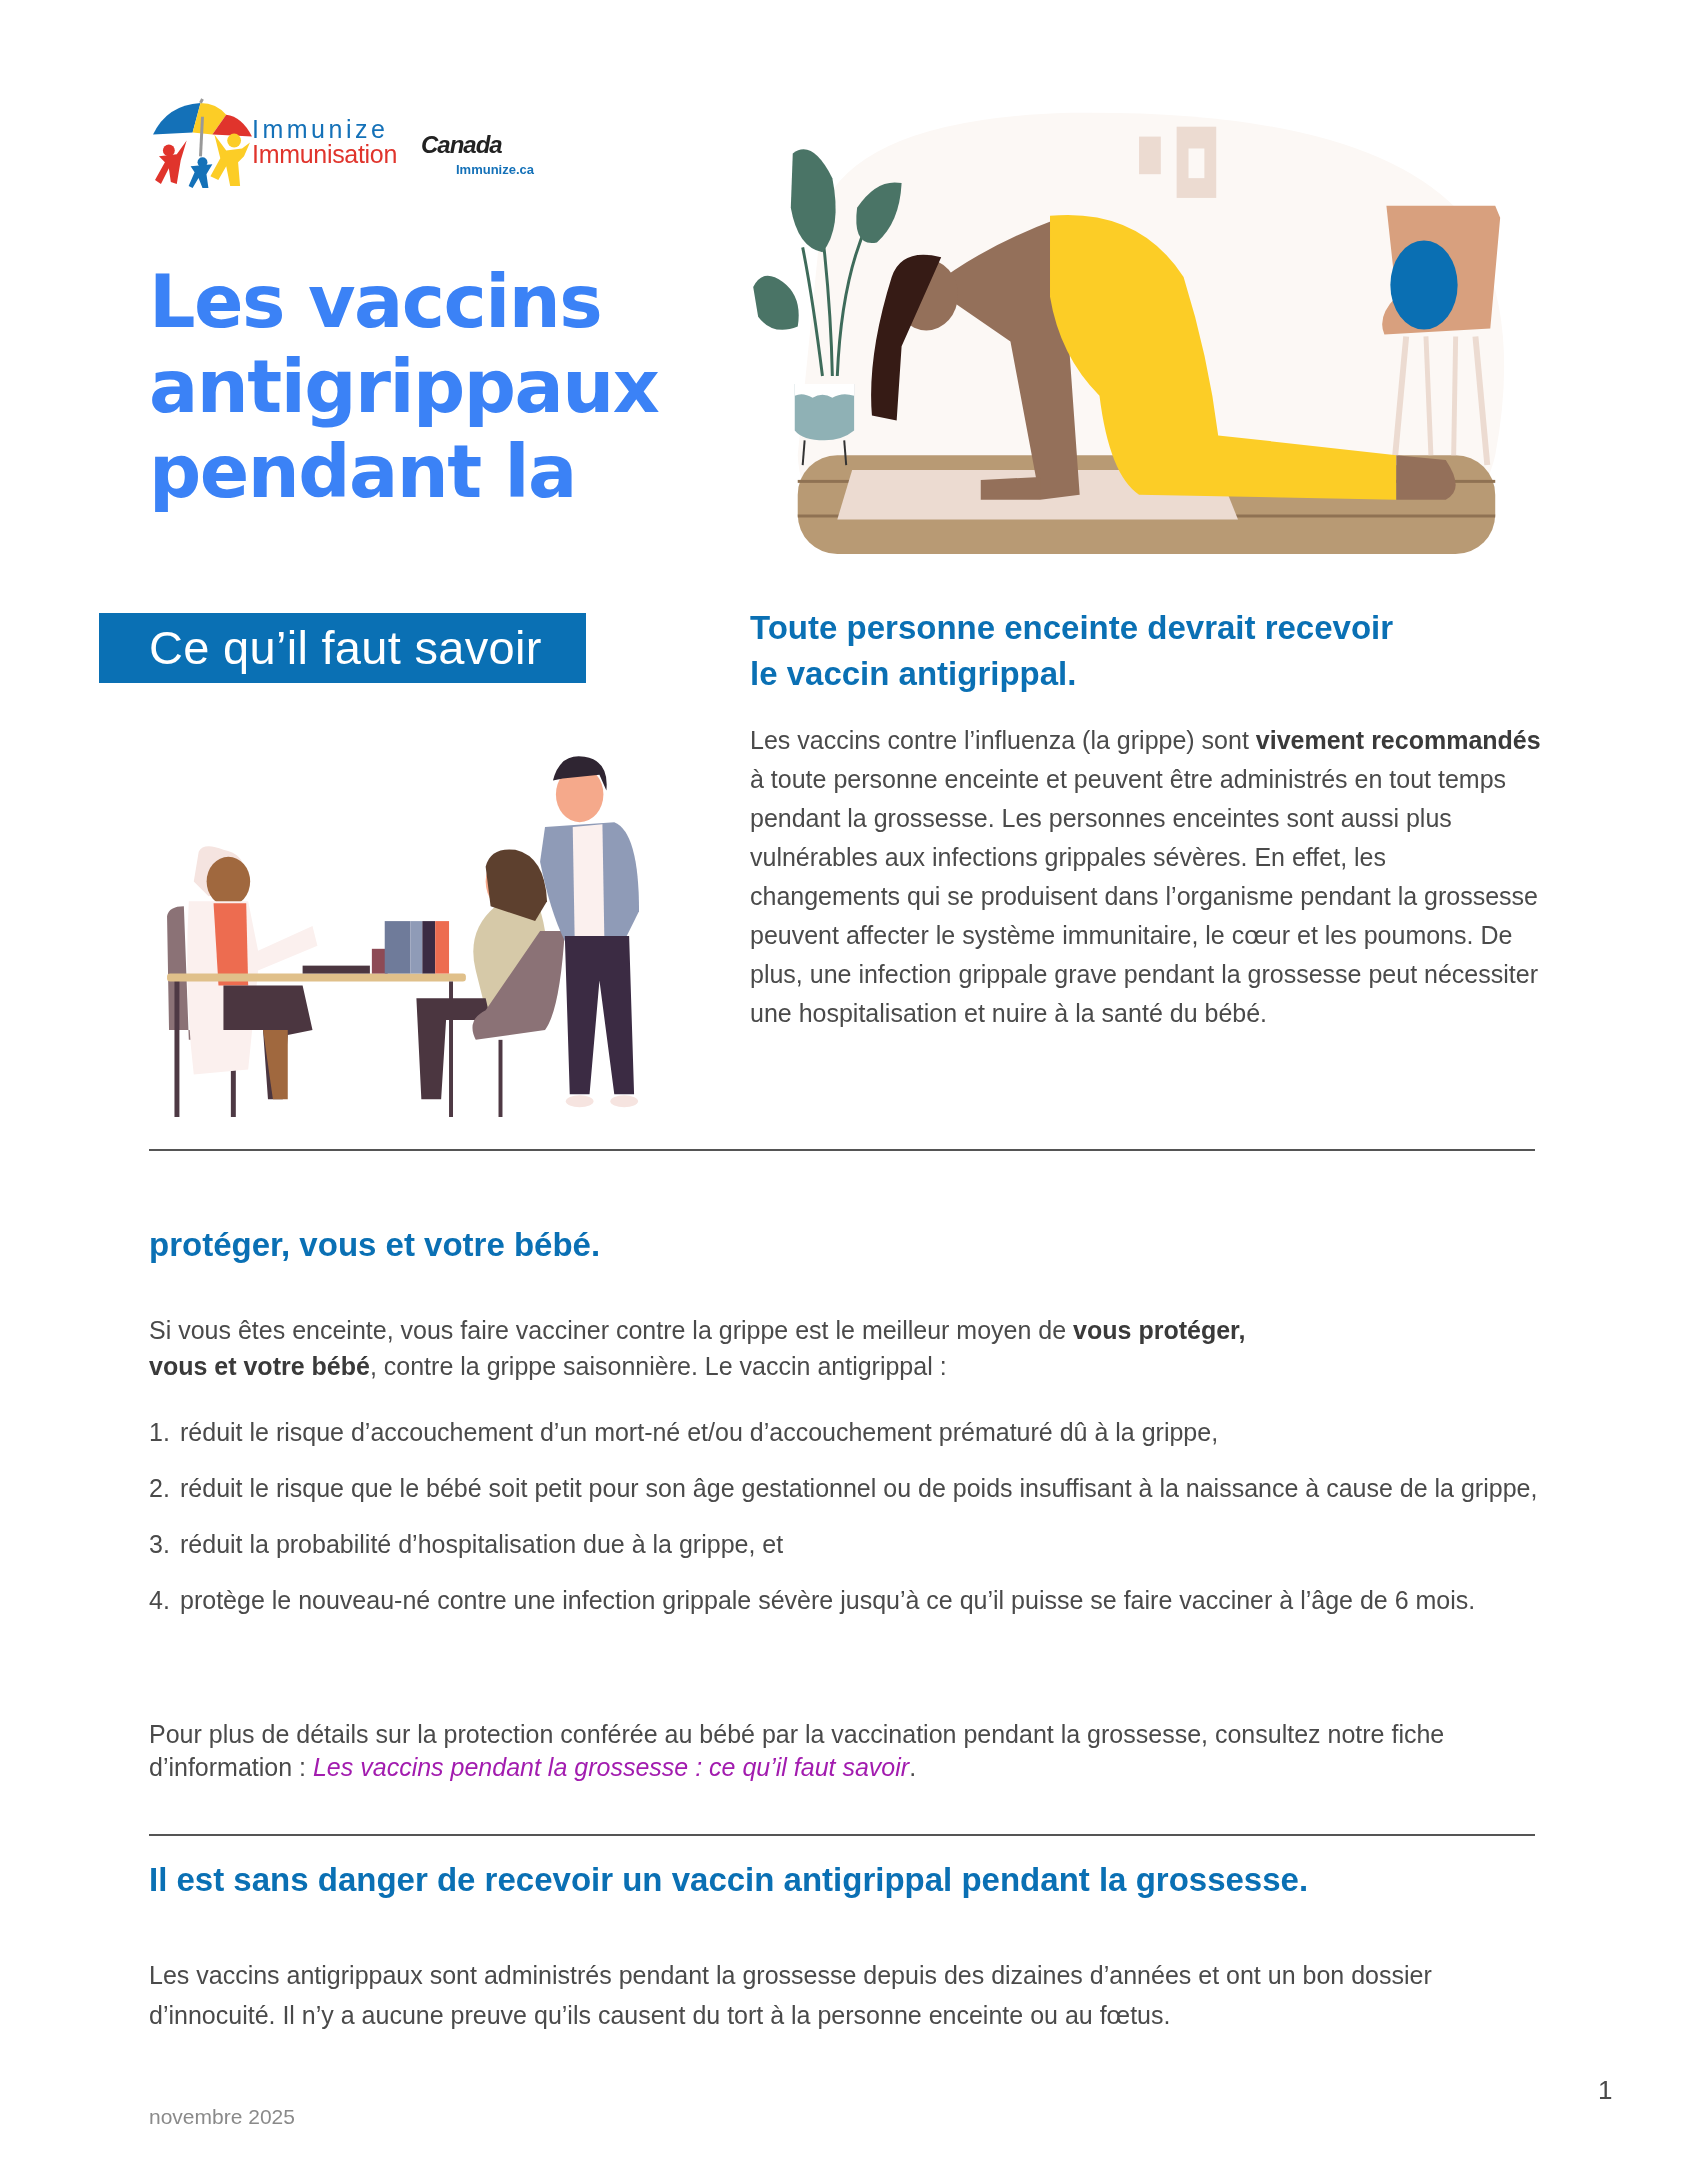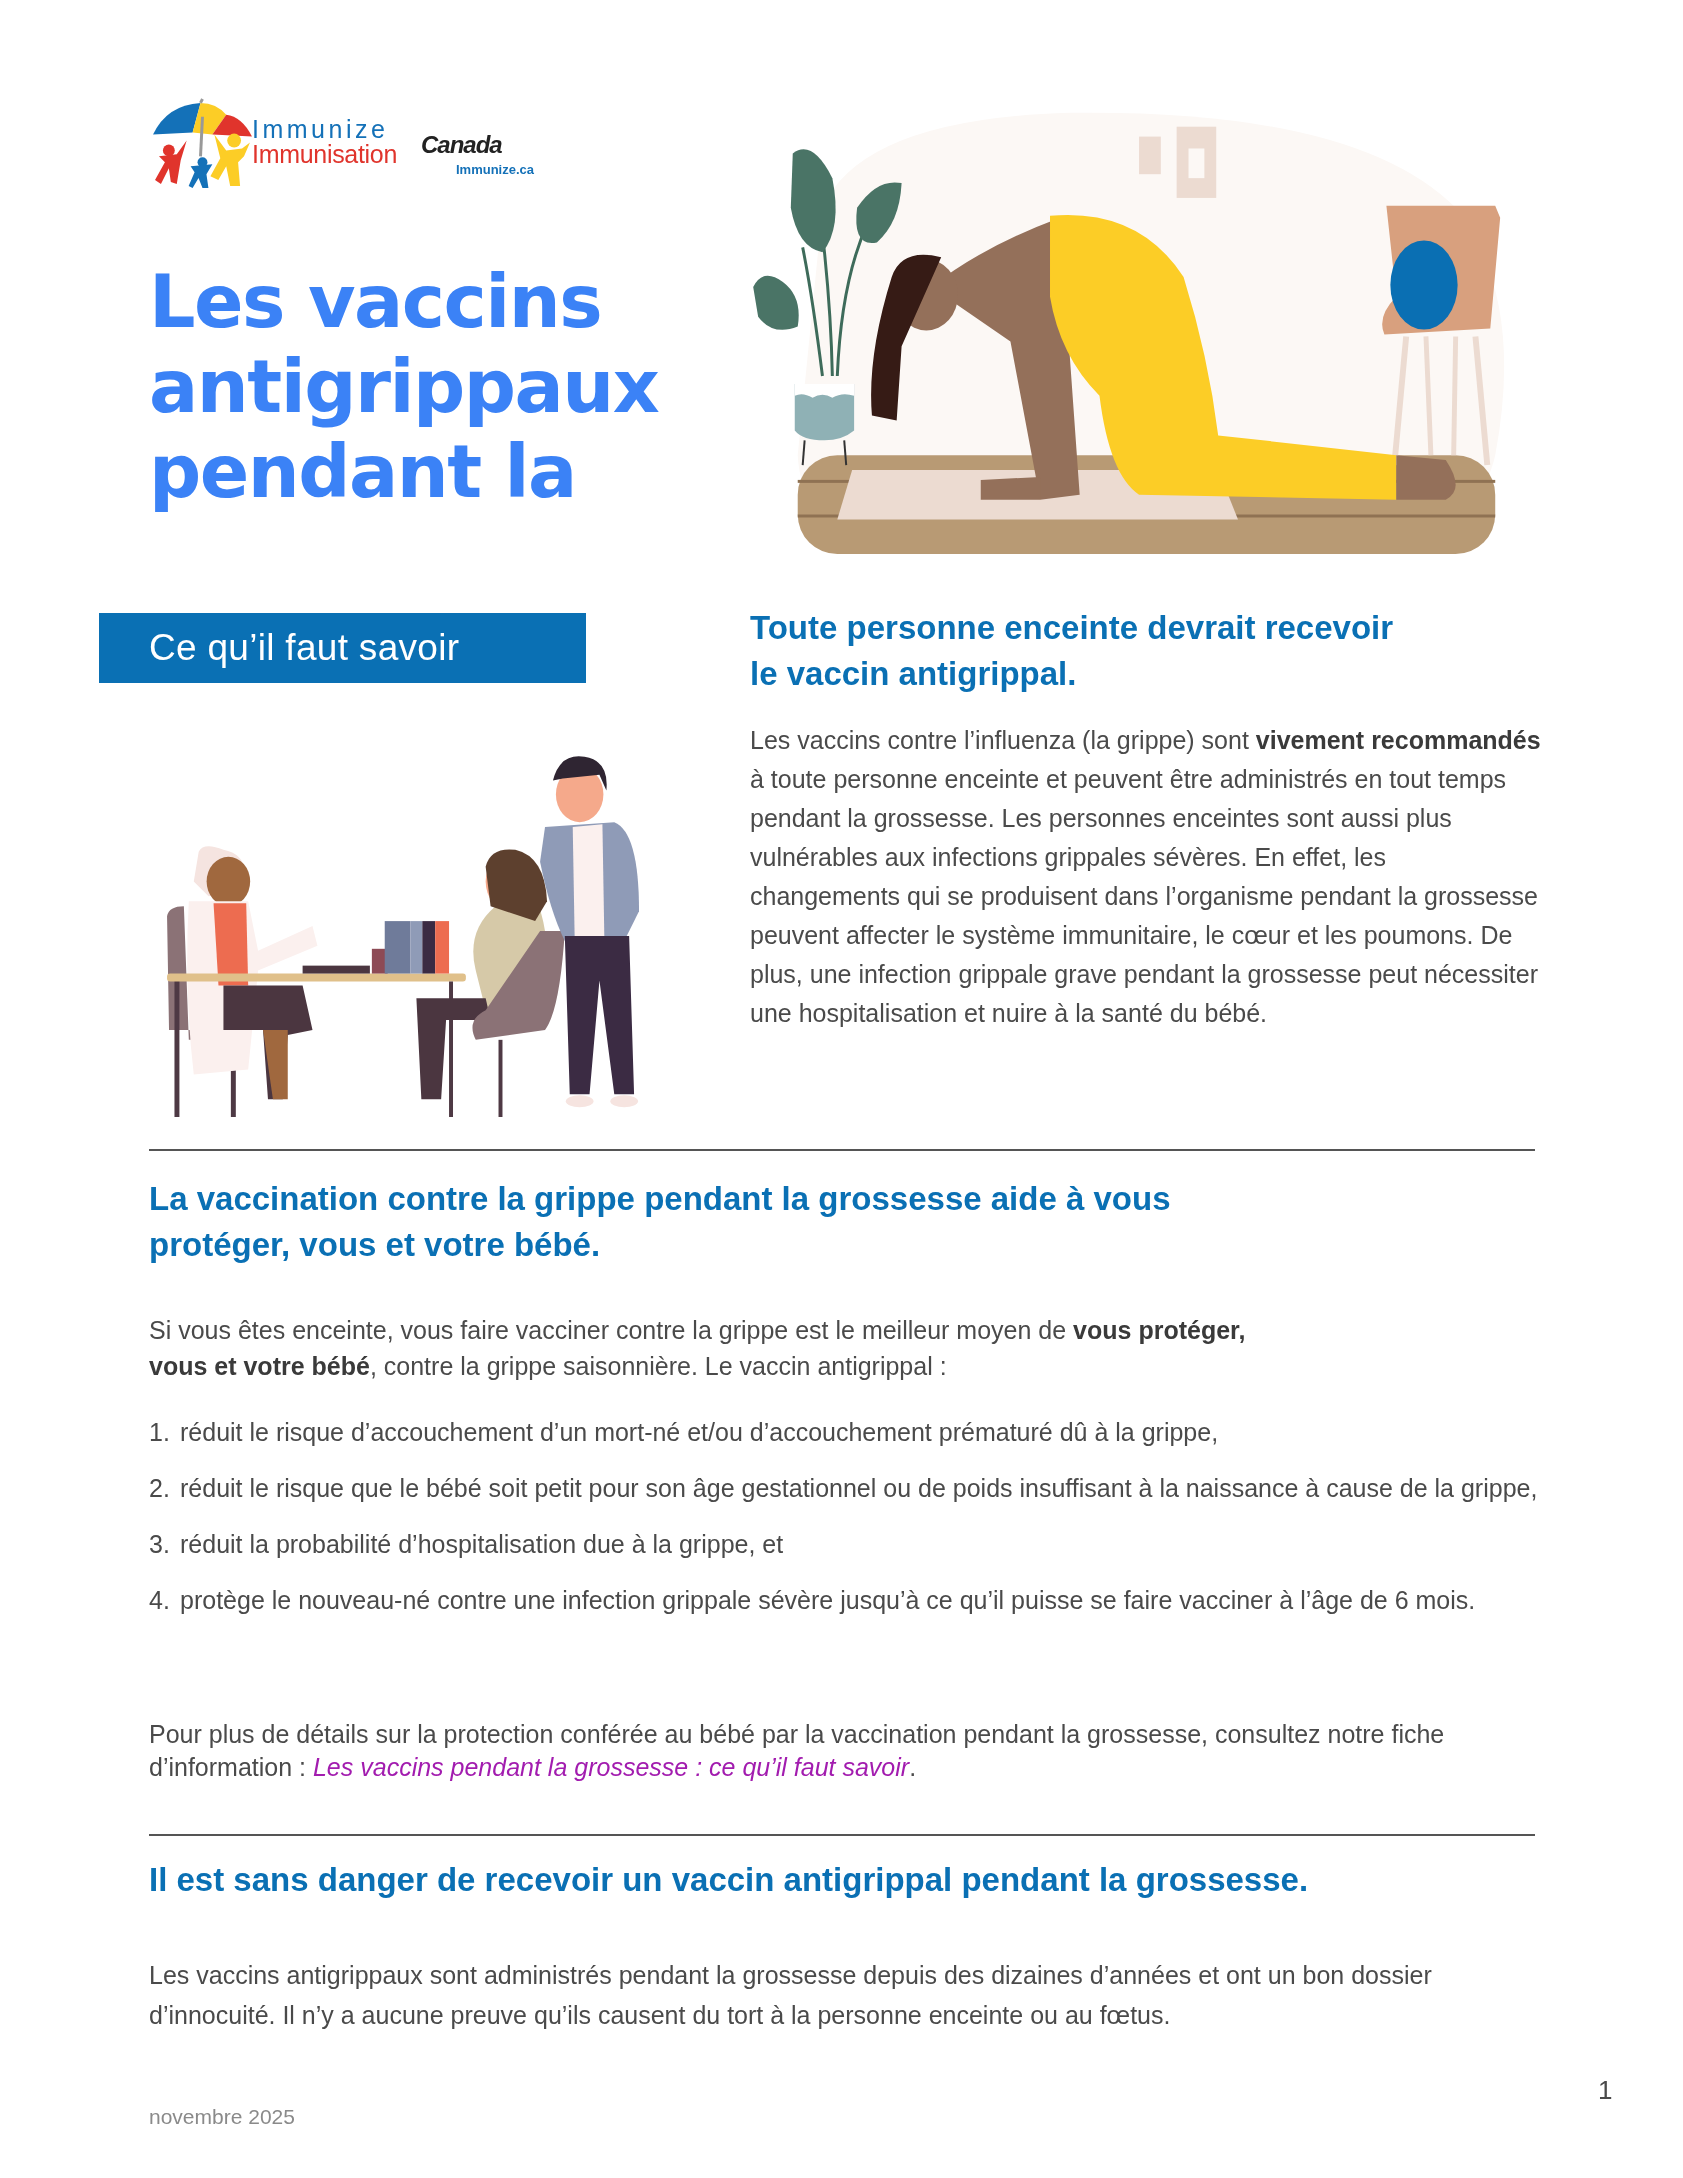--- a/index.html
+++ b/index.html
@@ -13,21 +13,21 @@
   .logo-en { font-size:25px; color:#1471b8; letter-spacing:3.5px; line-height:24px; font-family:"Liberation Sans", sans-serif; }
   .logo-fr { font-size:25px; color:#e0342c; letter-spacing:-0.3px; line-height:26px; font-family:"Liberation Sans", sans-serif; }
   .logo-canada { position:absolute; left:274px; top:34px; font-size:24px; font-weight:bold; font-style:italic; color:#222; font-family:"Liberation Sans", sans-serif; letter-spacing:-1px; }
   .logo-url { position:absolute; left:309px; top:65px; font-size:13px; font-weight:bold; color:#1471b8; font-family:"Liberation Sans", sans-serif; }
 
   
   .title { position:absolute; left:149px; top:259px; width:554px; font-size:73px; line-height:85px; font-weight:bold; color:#3b82f6; font-family:"DejaVu Sans", sans-serif; letter-spacing:-1.5px; }
   .title span { display:block; }
 
   .banner { position:absolute; left:99px; top:613px; width:487px; height:70px; background:#0a70b4; }
-  .banner-text { position:absolute; left:50px; top:6px; font-size:37px; line-height:57px; color:#ffffff; font-family:"Liberation Sans", sans-serif; letter-spacing:0.3px; }
+  .banner-text { position:absolute; left:50px; top:6px; font-size:47px; line-height:57px; color:#ffffff; font-family:"Liberation Sans", sans-serif; letter-spacing:0.3px; }
 
   
   .illus-yoga { position:absolute; left:743px; top:99px; width:802px; height:465px; }
   .illus-clinic { position:absolute; left:149px; top:743px; width:515px; height:376px; }
 
   
   .h2-right { position:absolute; left:750px; top:605px; width:792px; font-size:33px; line-height:46px; font-weight:bold; color:#0a70b4; font-family:"Liberation Sans", sans-serif; }
   .body-right { position:absolute; left:750px; top:721px; width:792px; font-size:25px; line-height:39px; color:#4a4a4a; font-family:"Liberation Sans", sans-serif; }
   b { color:#3a3a3a; }
 
@@ -156,21 +156,21 @@
   <span>Toute personne enceinte devrait recevoir</span><br>
   <span>le vaccin antigrippal.</span>
 </h2>
 <p class="body-right">
   <span>Les vaccins contre l’influenza (la grippe) sont </span><b>vivement recommandés</b><span> à toute personne enceinte et peuvent être administrés en tout temps pendant la grossesse. Les personnes enceintes sont aussi plus vulnérables aux infections grippales sévères. En effet, les changements qui se produisent dans l’organisme pendant la grossesse peuvent affecter le système immunitaire, le cœur et les poumons. De plus, une infection grippale grave pendant la grossesse peut nécessiter une hospitalisation et nuire à la santé du bébé.</span>
 </p>
 
 <div class="divider" style="top:1149px;"></div>
 
 <h2 class="h2-full" style="top:1176px;">
-  <span>La vaccination contre la grippe pendant la grossesse aide à vous</span><br>
+  <br>
   <span>protéger, vous et votre bébé.</span>
 </h2>
 <p class="body-full" style="top:1312px;">
   <span>Si vous êtes enceinte, vous faire vacciner contre la grippe est le meilleur moyen de </span><b>vous protéger,</b><br><b>vous et votre bébé</b><span>, contre la grippe saisonnière. Le vaccin antigrippal :</span>
 </p>
 
 <ol class="list">
   <li><span class="num">1.</span><span>réduit le risque d’accouchement d’un mort-né et/ou d’accouchement prématuré dû à la grippe,</span></li>
   <li><span class="num">2.</span><span>réduit le risque que le bébé soit petit pour son âge gestationnel ou de poids insuffisant à la naissance à cause de la grippe,</span></li>
   <li><span class="num">3.</span><span>réduit la probabilité d’hospitalisation due à la grippe, et</span></li>

